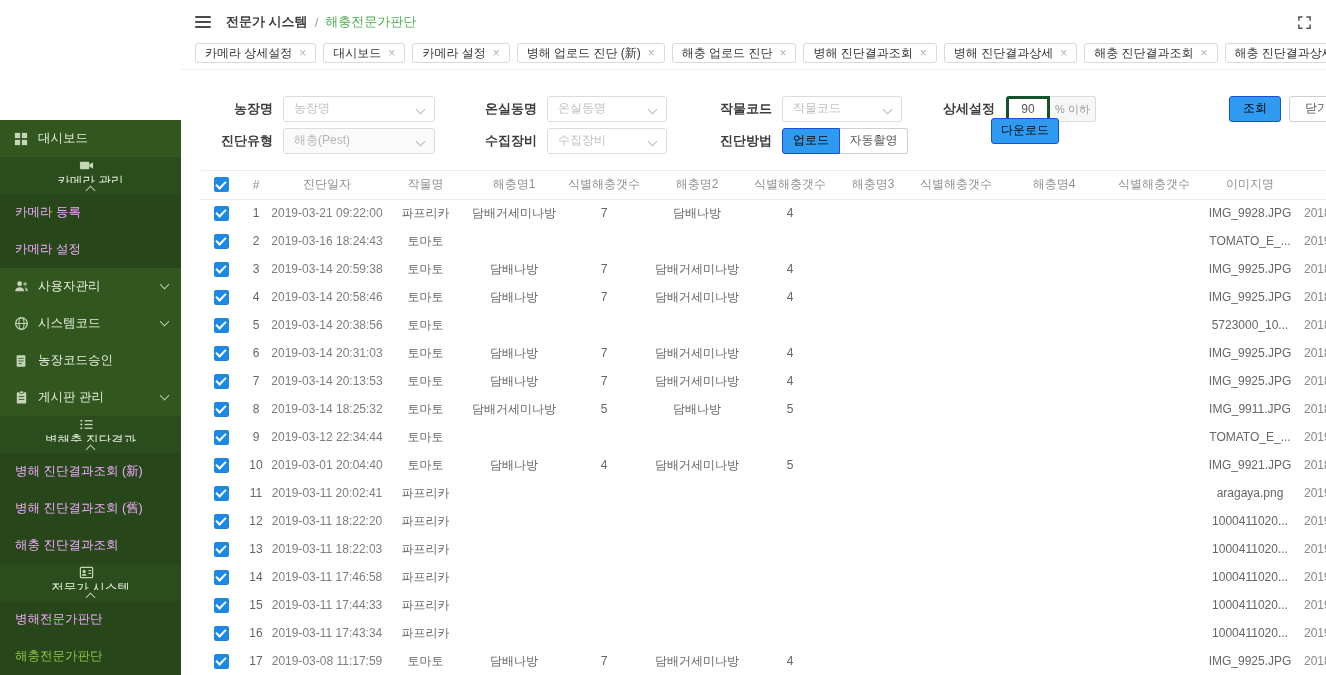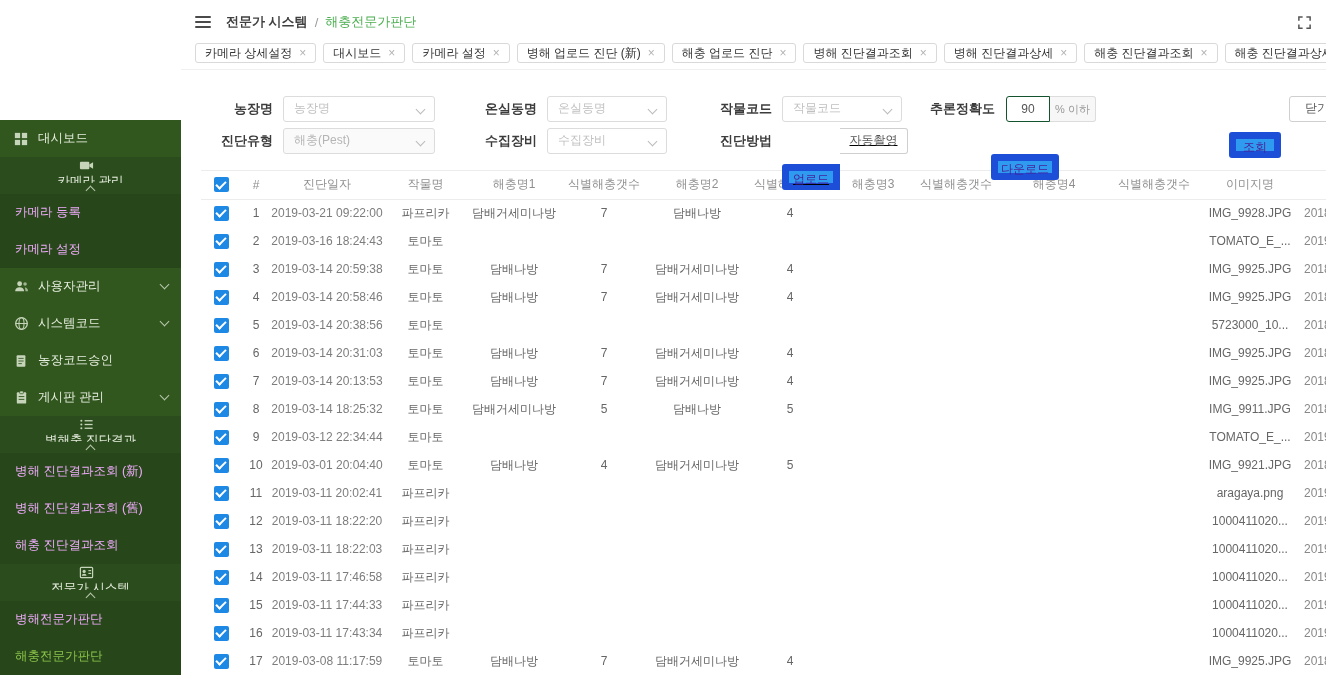--- a/index.html
+++ b/index.html
@@ -42,29 +42,29 @@
 
   
   .filters { position:relative; height:100px; flex-shrink:0; }
   .flabel { position:absolute; height:26px; line-height:26px; font-size:13px; font-weight:bold;
             color:#3c3c3c; text-align:right; }
   .sel { position:absolute; height:26px; border:1px solid #dcdcdc; border-radius:3px; background:#fff;
          display:flex; align-items:center; padding:0 24px 0 10px; font-size:12px; color:#c0c0c0; cursor:pointer; }
   .sel::after { content:""; position:absolute; right:10px; top:9px; width:6px; height:6px;
                 border-right:1.5px solid #bbb; border-bottom:1.5px solid #bbb; transform:rotate(45deg); }
   .sel.disabled { background:#fafafa; color:#b5b5b5; }
-  .txt { position:absolute; height:26px; border:1px solid #14532d; border-radius:3px 0 0 3px;
+  .txt { position:absolute; height:26px; border:3px solid #14532d; border-radius:3px 0 0 3px;
          text-align:center; font-size:12px; color:#555; outline:none; }
   .addon { position:absolute; height:26px; line-height:25px; border:1px solid #dcdcdc; border-left:none;
            border-radius:0 3px 3px 0; background:#f7f7f7; color:#999; font-size:11px; text-align:center; }
   .btn { position:absolute; height:26px; border-radius:3px; font-size:12px; cursor:pointer;
          font-family:inherit; }
-  .btn.blue { background:#2e9bf0; border:7px solid #1d4ed8; color:#4c1d95;margin-top:36px; }
+  .btn.blue { background:#2e9bf0; border:1px solid #1d4ed8; color:#000000; }
   .btn.ghost { background:#fff; border:1px solid #cfcfcf; color:#555; }
-  .btn-group { position:absolute; display:flex;text-decoration:underline; }
+  .btn-group { position:absolute; display:flex; }
   .btn-group .btn { position:static; }
   .btn-group .seg-left { border-radius:3px 0 0 3px; width:58px; }
   .btn-group .seg-right { border-radius:0 3px 3px 0; width:68px; border-left:none; }
 
   
   .table-wrap { flex:1; overflow:hidden; }
   table { border-collapse:collapse; table-layout:fixed; margin-left:20px; width:1179px; }
   thead th { height:29px; font-size:12px; font-weight:normal; color:#8f8f8f;
              border-top:1px solid #ececec; border-bottom:1px solid #ececec; text-align:center; }
   tbody td { height:28px; font-size:12px; color:#666; text-align:center; white-space:nowrap;
@@ -251,21 +251,21 @@
           <span>농장명</span>
         </div>
       <label class="flabel" style="left:290px;top:26px;width:66px">온실동명</label>
       <div class="sel" style="left:366px;top:26px;width:120px">
           <span>온실동명</span>
         </div>
       <label class="flabel" style="left:525px;top:26px;width:66px">작물코드</label>
       <div class="sel" style="left:601px;top:26px;width:120px">
           <span>작물코드</span>
         </div>
-      <label class="flabel" style="left:740px;top:26px;width:74px">추론정확도</label>
+      <label class="flabel" style="left:740px;top:26px;width:74px">상세설정</label>
       <input class="txt" style="left: 825px; top: 26px; width: 44px;" value="90">
       <span class="addon" style="left:869px;top:26px;width:46px">% 이하</span>
       <button class="btn blue" style="left:1048px;top:26px;width:52px">조회</button>
       <button class="btn ghost" style="left:1108px;top:26px;width:56px">닫기</button>
 
       <label class="flabel" style="left:30px;top:58px;width:62px">진단유형</label>
       <div class="sel disabled" style="left:102px;top:58px;width:152px">
           <span>해충(Pest)</span>
         </div>
       <label class="flabel" style="left:290px;top:58px;width:66px">수집장비</label>

